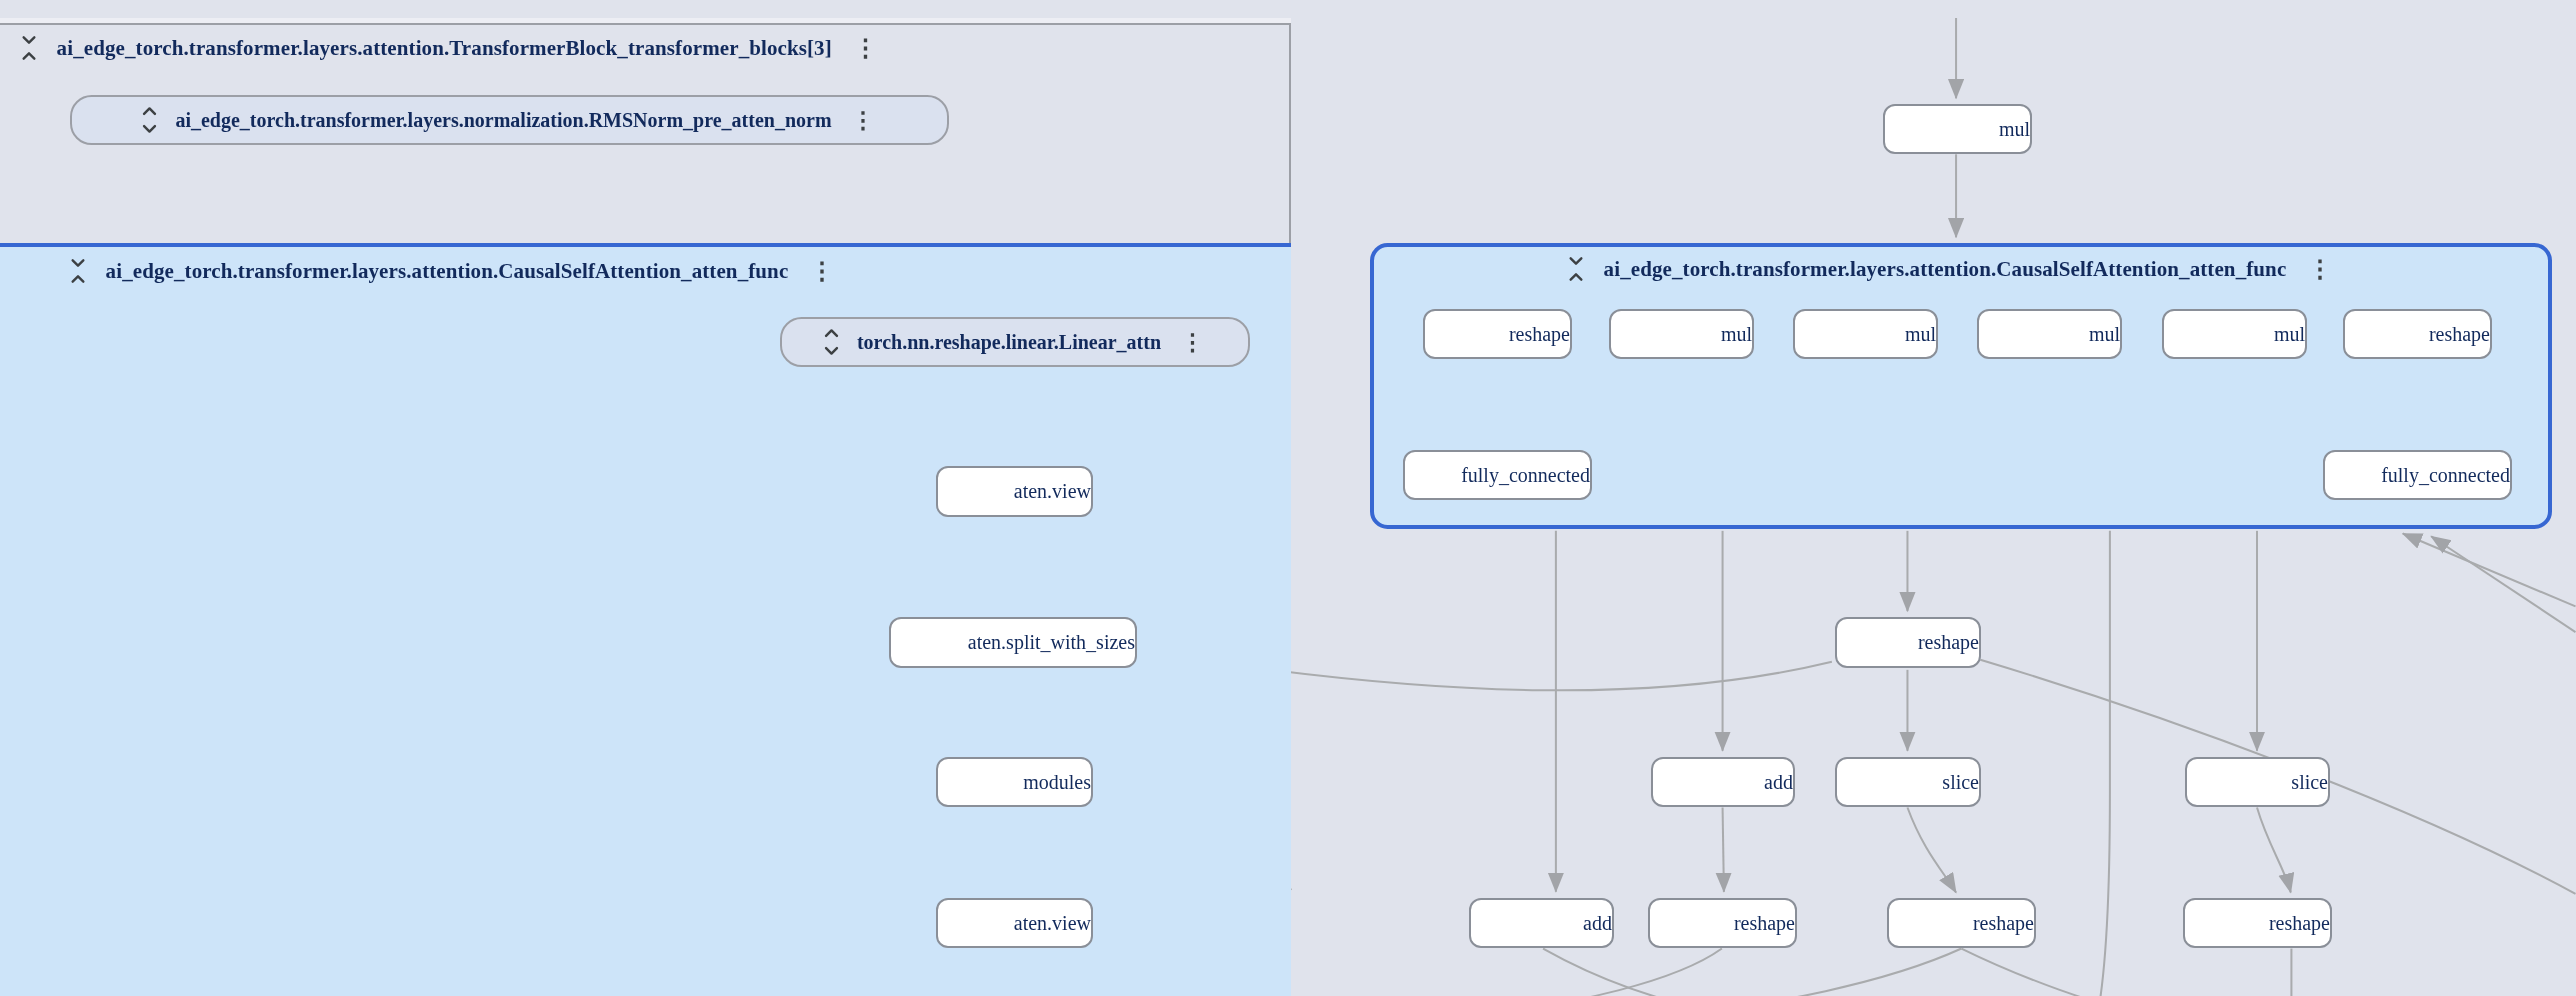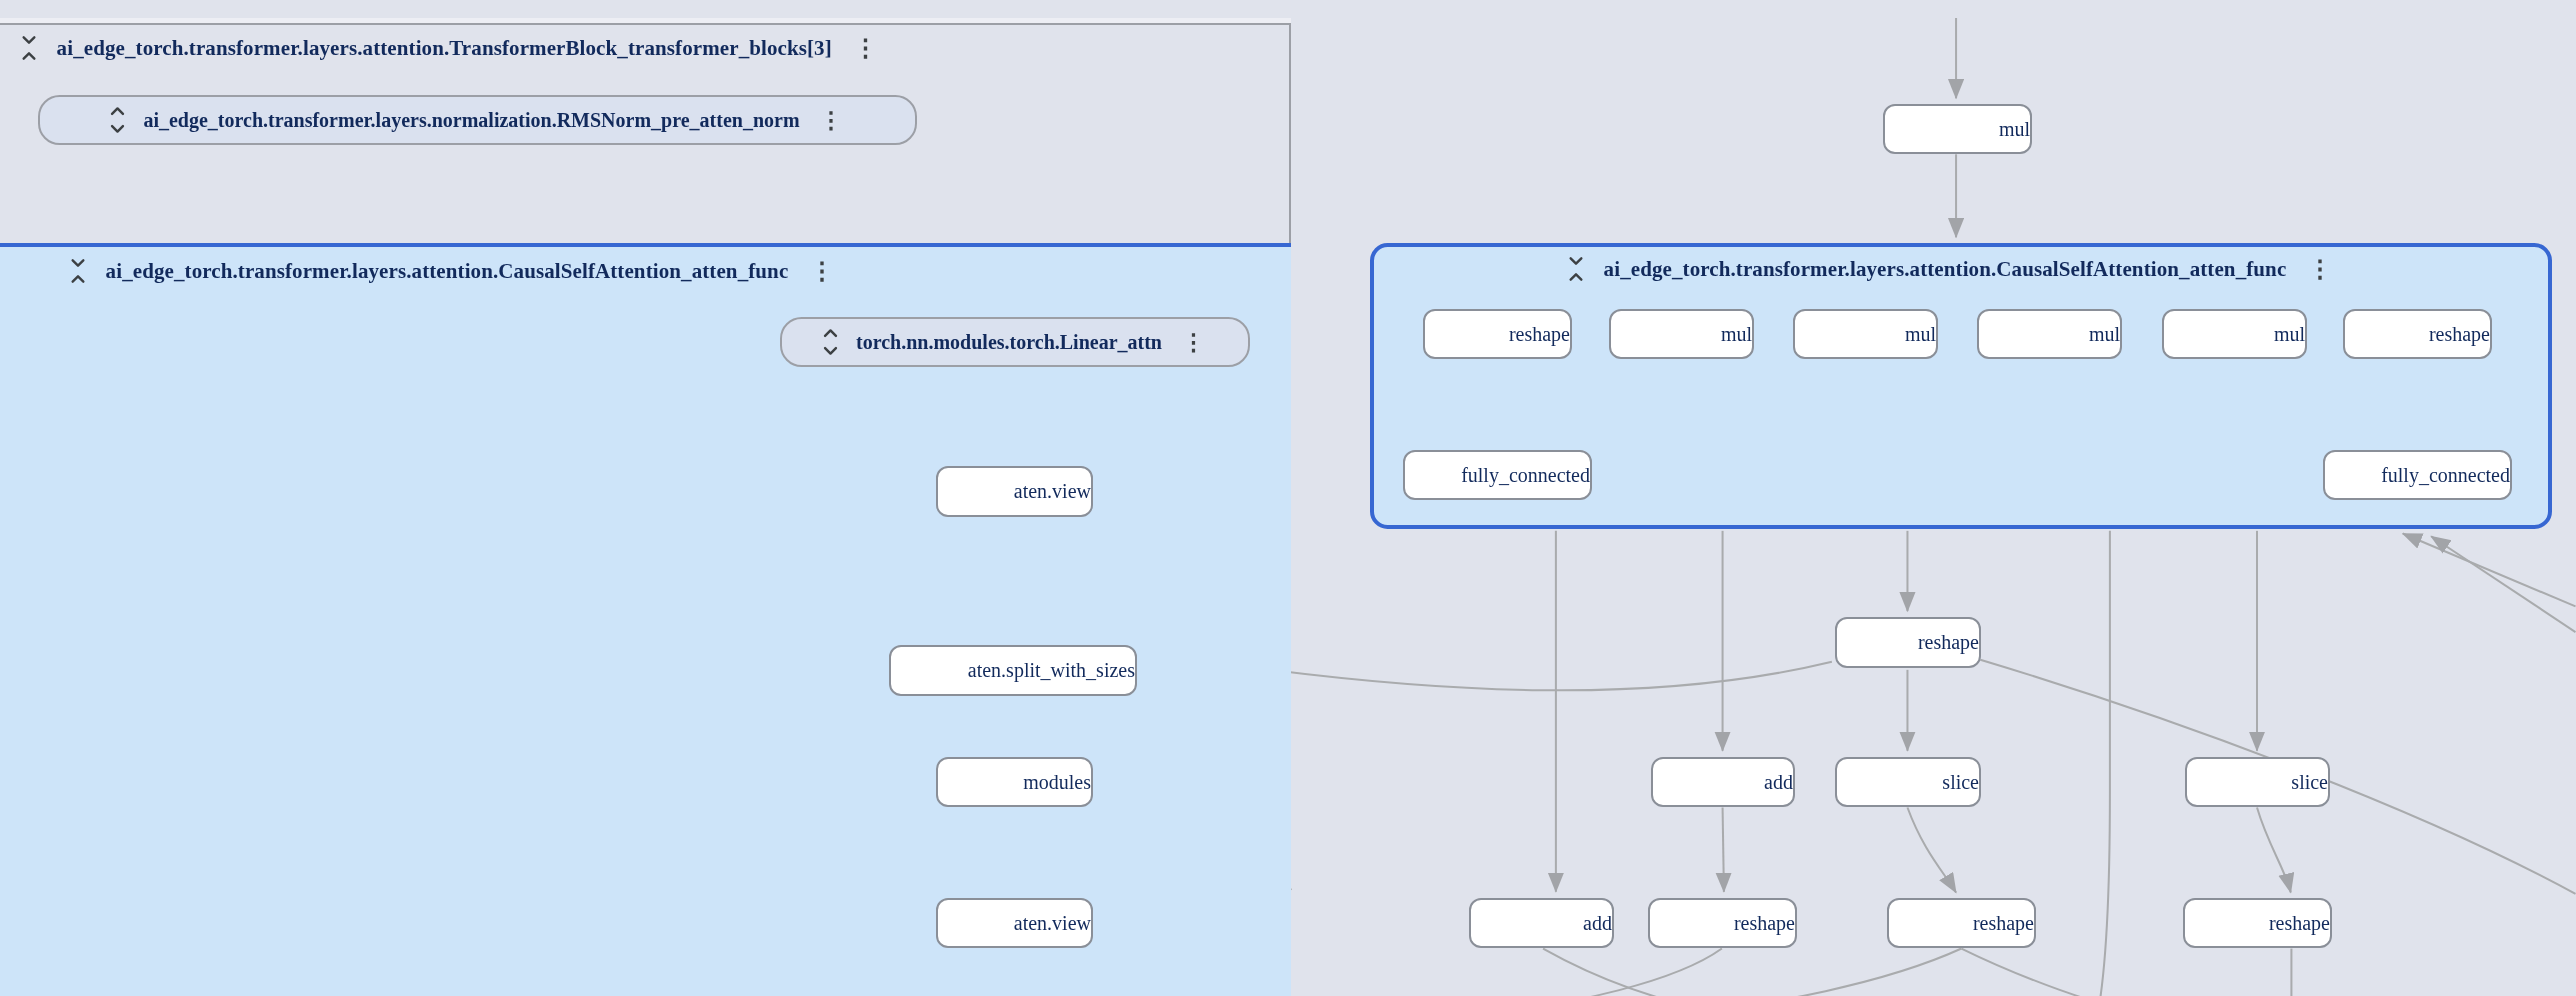--- a/index.html
+++ b/index.html
@@ -85,21 +85,21 @@
           <g stroke="#3c4043" stroke-width="3.6" fill="none" stroke-linecap="round" stroke-linejoin="round">
             <path d="M7 6 L15 14 L23 6"></path>
             <path d="M7 38 L15 30 L23 38"></path>
           </g>
         </svg>
     </span>
     <span class="group-title">ai_edge_torch.transformer.layers.attention.TransformerBlock_transformer_blocks[3]</span>
     <span class="icon-btn kebab">⋮</span>
   </div>
 
-  <div class="gnode" style="left:38px;top:77px;width:879px;height:50px;">
+  <div class="gnode" style="left:70px;top:77px;width:879px;height:50px;">
     <span class="icon-btn chev">
       <svg width="19" height="30" viewBox="0 0 28 44">
           <g stroke="#3c4043" stroke-width="3.6" fill="none" stroke-linecap="round" stroke-linejoin="round">
             <path d="M6 13 L14 5 L22 13"></path>
             <path d="M6 31 L14 39 L22 31"></path>
           </g>
         </svg>
     </span>
     <span>ai_edge_torch.transformer.layers.normalization.RMSNorm_pre_atten_norm</span>
     <span class="icon-btn kebab">⋮</span>
@@ -122,28 +122,28 @@
 
   <div class="gnode" style="left:780px;top:299px;width:470px;height:50px;">
     <span class="icon-btn chev">
       <svg width="19" height="30" viewBox="0 0 28 44">
           <g stroke="#3c4043" stroke-width="3.6" fill="none" stroke-linecap="round" stroke-linejoin="round">
             <path d="M6 13 L14 5 L22 13"></path>
             <path d="M6 31 L14 39 L22 31"></path>
           </g>
         </svg>
     </span>
-    <span>torch.nn.modules.torch.Linear_attn</span>
+    <span>torch.nn.reshape.linear.Linear_attn</span>
     <span class="icon-btn kebab">⋮</span>
   </div>
 
   <div class="op" style="left:936px;top:448px;width:157px;height:51px;">
       <span>aten.view</span>
     </div>
-  <div class="op" style="left:889px;top:627px;width:248px;height:51px;">
+  <div class="op" style="left:889px;top:599px;width:248px;height:51px;">
       <span>aten.split_with_sizes</span>
     </div>
   <div class="op" style="left:936px;top:739px;width:157px;height:50px;">
       <span>modules</span>
     </div>
   <div class="op" style="left:936px;top:880px;width:157px;height:50px;">
       <span>aten.view</span>
     </div>
 
   <div class="op" style="left:1883px;top:86px;width:149px;height:50px;">

